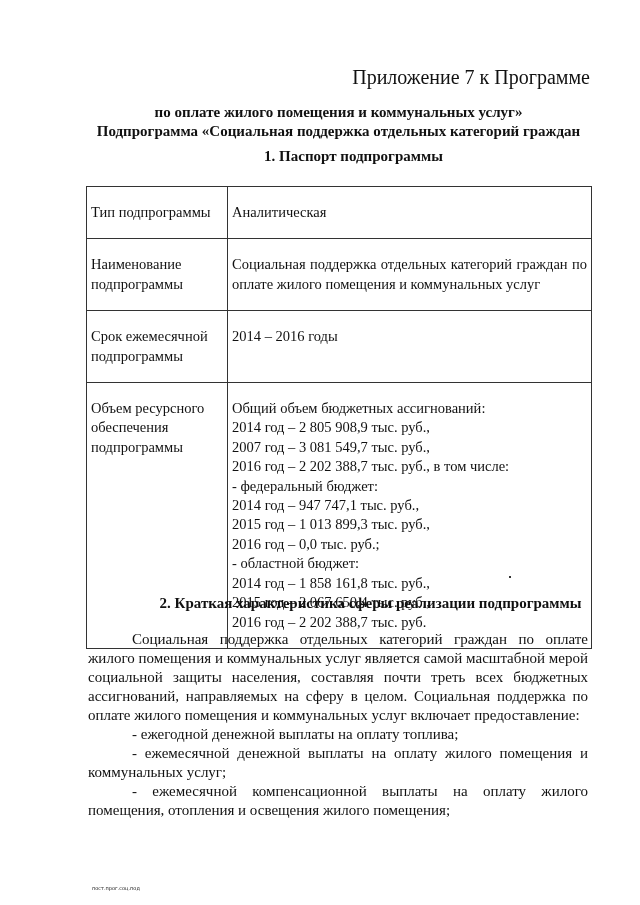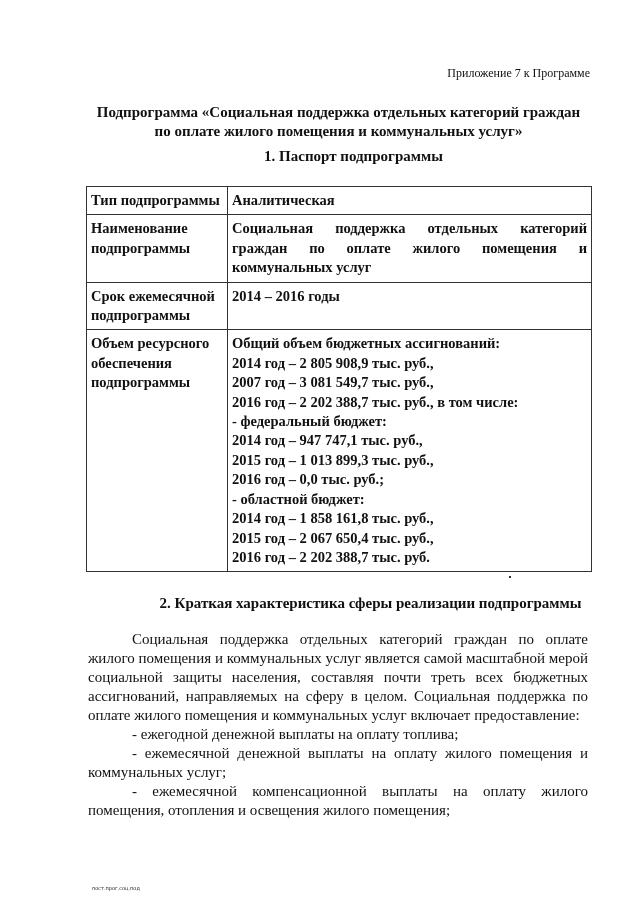--- a/index.html
+++ b/index.html
@@ -1,40 +1,40 @@
 <!DOCTYPE html>
 <html><head>
 <meta charset="utf-8">
 <style>
   html, body { margin:0; padding:0; background:#fff; }
   body { width:640px; height:905px; position:relative; overflow:hidden;
          font-family:"Liberation Serif","DejaVu Serif",serif; color:#111; }
-  .appendix { position:absolute; top:66px; right:50px; font-size:12px; }
+  .appendix { position:absolute; top:66px; right:50px; font-size:20px; }
   .title { position:absolute; top:103px; left:86px; width:505px; text-align:center;
            font-weight:bold; font-size:15px; line-height:19px; }
   .sec1 { position:absolute; top:148px; left:86px; width:505px; text-align:center; font-weight:bold; font-size:15px; padding-left:30px; box-sizing:border-box;}
   table.passport { position:absolute; top:186px; left:86px; width:506px; border-collapse:collapse;
                    font-size:14.5px; line-height:19.4px; }
-  table.passport td { border:1px solid #333; vertical-align:top; padding:4px 4px;font-weight:bold; }
+  table.passport td { border:1px solid #333; vertical-align:top; padding:16px 4px; }
   table.passport td.lbl { width:132px; }
   table.passport td.val { text-align:justify; }
   .sec2 { position:absolute; top:595px; left:86px; width:505px; text-align:center; font-weight:bold; font-size:15px; padding-left:40px; box-sizing:border-box;margin-left:12px; }
   .body-text { position:absolute; top:630px; left:88px; width:500px; font-size:15px; line-height:19px; text-align:justify; }
   .body-text p { margin:0; text-indent:44px; }
   .footer { position:absolute; top:885px; left:92px; font-family:"DejaVu Sans",sans-serif; font-size:5px; color:#222; }
   .dot { position:absolute; top:576px; left:509px; width:2px; height:2px; background:#333; }
 </style>
 </head>
 <body>
 
 <div class="appendix">Приложение 7 к Программе</div>
 
 <div class="title">
+  <div>по оплате жилого помещения и коммунальных услуг»</div>
   <div>Подпрограмма «Социальная поддержка отдельных категорий граждан</div>
-  <div>по оплате жилого помещения и коммунальных услуг»</div>
 </div>
 
 <div class="sec1">1. Паспорт подпрограммы</div>
 
 <table class="passport">
   <tbody>
       <tr>
     <td class="lbl">Тип подпрограммы</td>
     <td class="val">Аналитическая</td>
   </tr>

